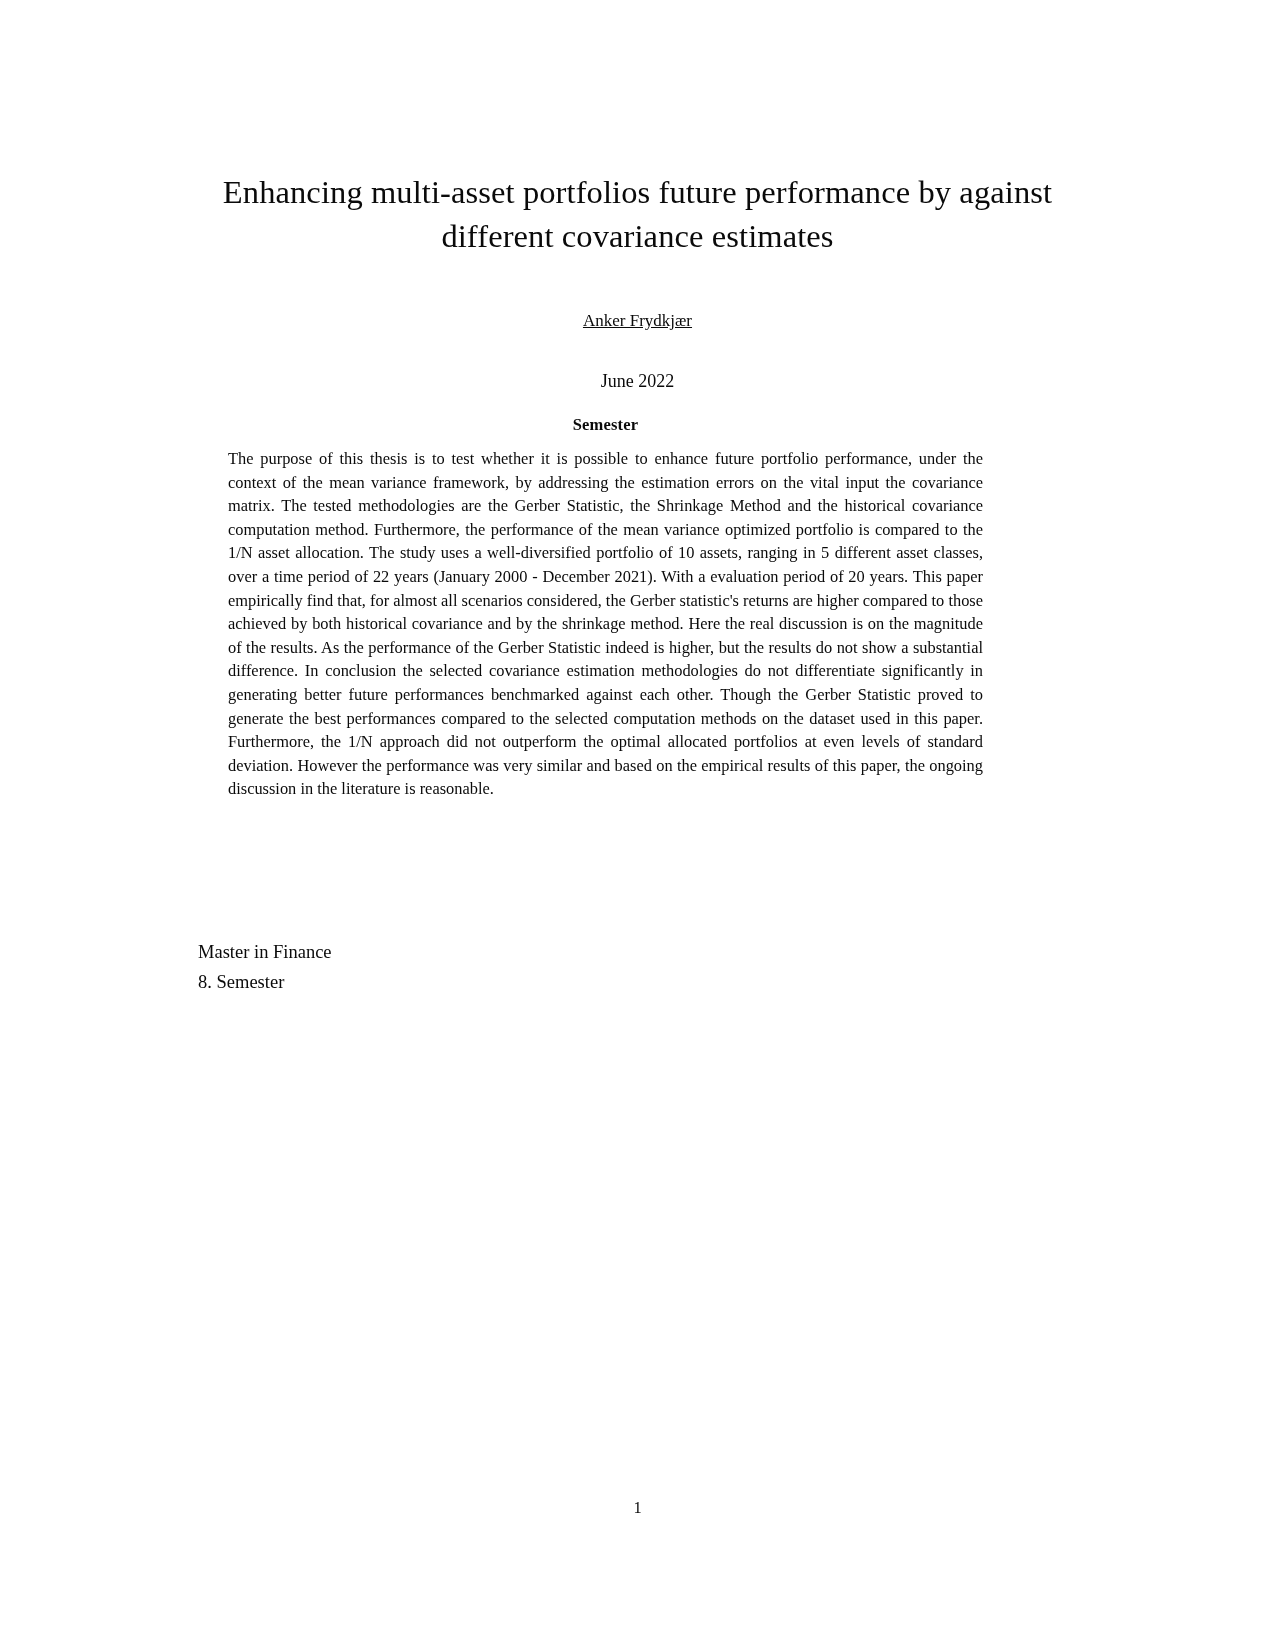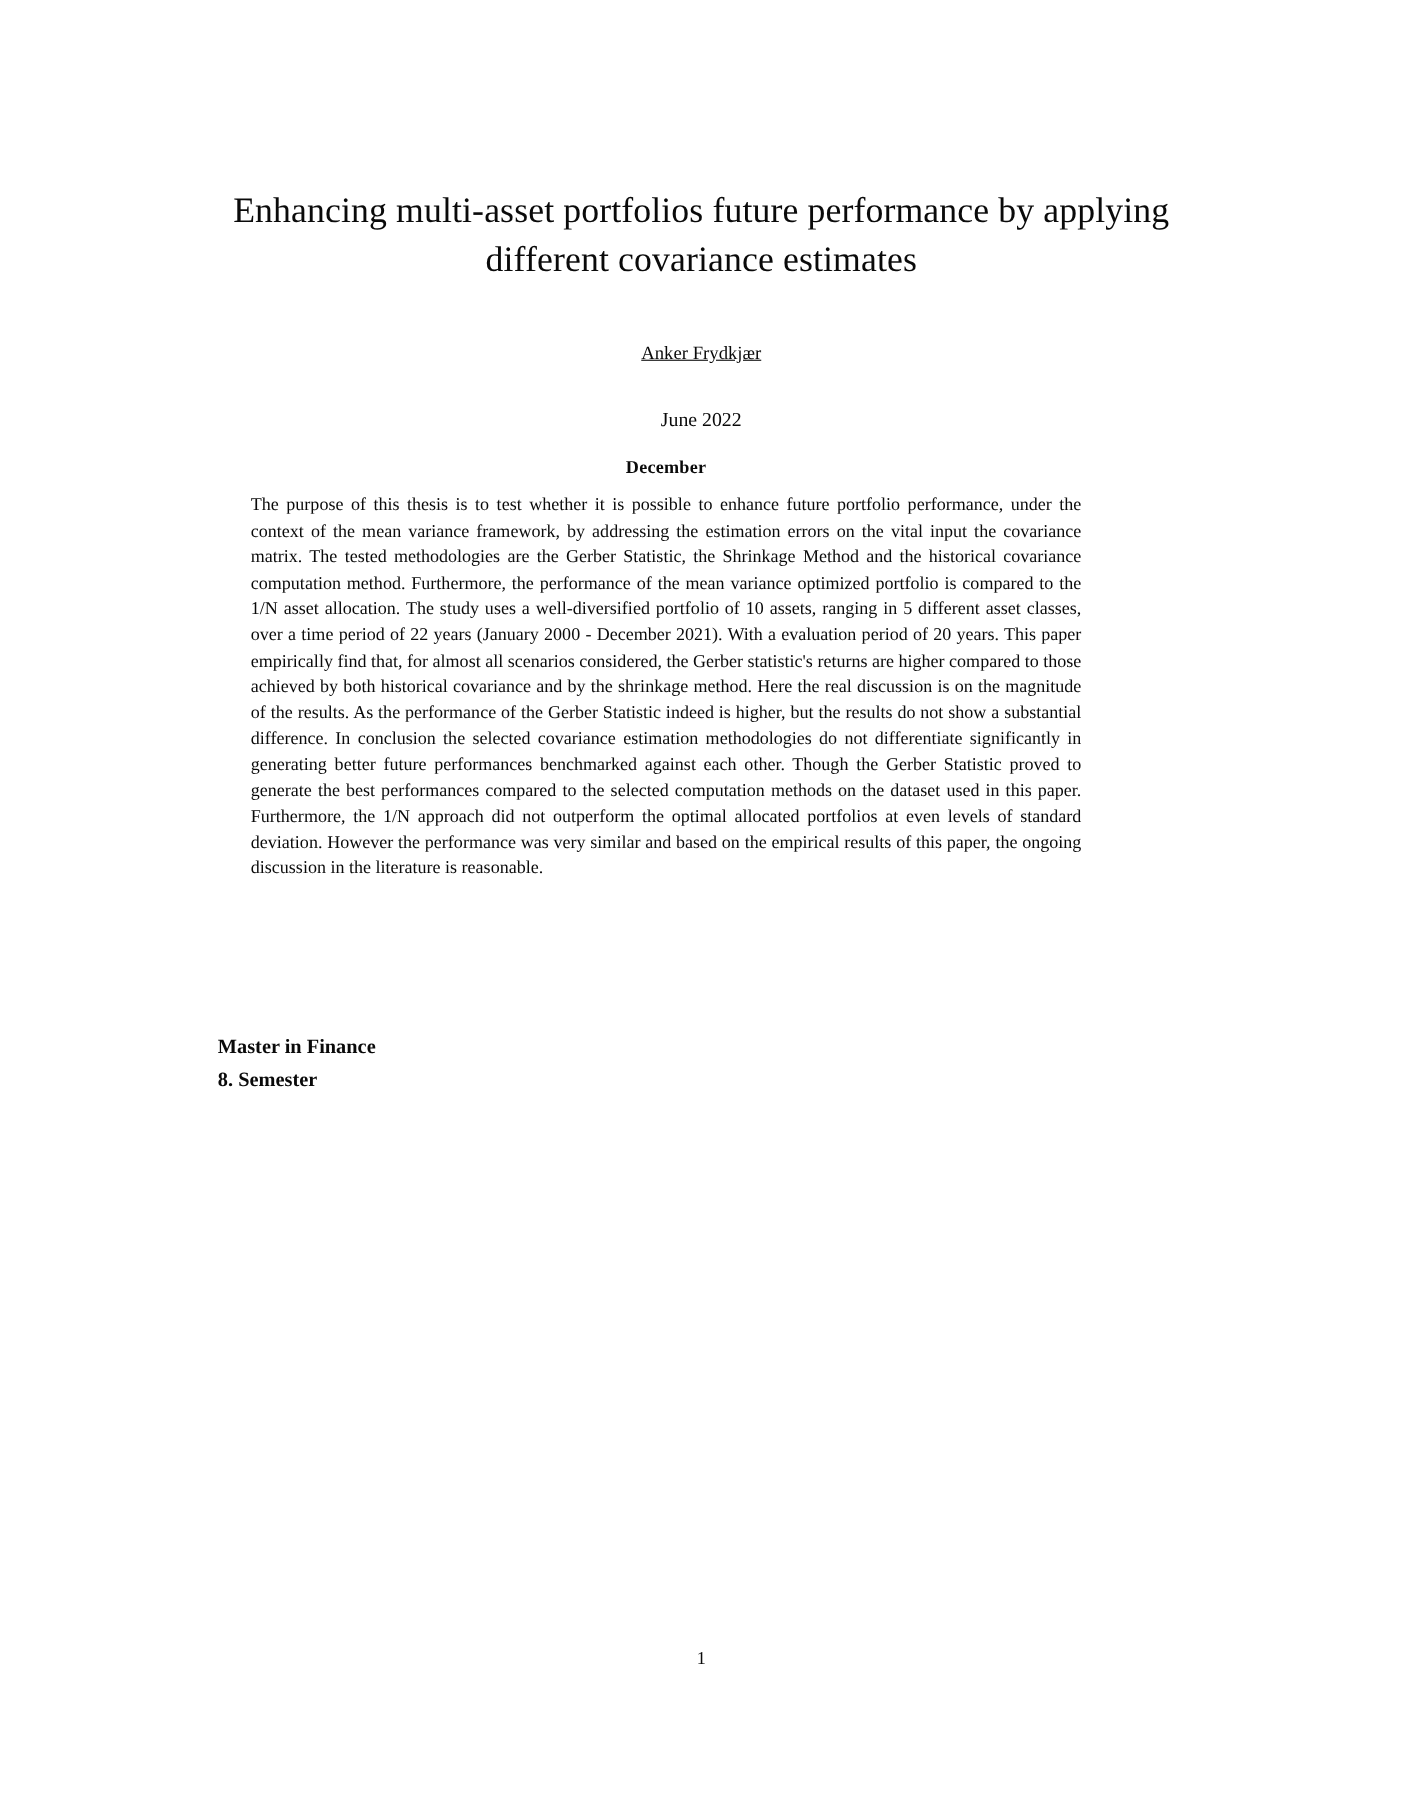--- a/index.html
+++ b/index.html
@@ -74,21 +74,20 @@
     margin: 12px;
     hyphens: none;
   }
 
   
   .info-block {
     position: absolute;
     left: 198px;
     top: 938px;
     width: 600px;
-    font-weight: bold;
   }
   .info-line {
     font-size: 18.5px;
     line-height: 29.5px;
     margin: 0;
     text-align: left;
     white-space: nowrap;
   }
 
   
@@ -101,27 +100,27 @@
     font-size: 16.5px;
     line-height: 20px;
   }
 </style>
 </head>
 <body>
 
 <div class="page">
 
   <div class="title-block">
-    <h1 class="doc-title">Enhancing multi-asset portfolios future performance by applying different covariance estimates</h1>
+    <h1 class="doc-title">Enhancing multi-asset portfolios future performance by against different covariance estimates</h1>
     <p class="doc-author">Anker Frydkjær</p>
     <p class="doc-date">June 2022</p>
   </div>
 
   <div class="abstract-wrap">
-    <p class="abstract-heading">December</p>
+    <p class="abstract-heading">Semester</p>
     <p class="abstract-body">The purpose of this thesis is to test whether it is possible to enhance future portfolio performance, under the context of the mean variance framework, by addressing the estimation errors on the vital input the covariance matrix. The tested methodologies are the Gerber Statistic, the Shrinkage Method and the historical covariance computation method. Furthermore, the performance of the mean variance optimized portfolio is compared to the 1/N asset allocation. The study uses a well-diversified portfolio of 10 assets, ranging in 5 different asset classes, over a time period of 22 years (January 2000 - December 2021). With a evaluation period of 20 years. This paper empirically find that, for almost all scenarios considered, the Gerber statistic's returns are higher compared to those achieved by both historical covariance and by the shrinkage method. Here the real discussion is on the magnitude of the results. As the performance of the Gerber Statistic indeed is higher, but the results do not show a substantial difference. In conclusion the selected covariance estimation methodologies do not differentiate significantly in generating better future performances benchmarked against each other. Though the Gerber Statistic proved to generate the best performances compared to the selected computation methods on the dataset used in this paper. Furthermore, the 1/N approach did not outperform the optimal allocated portfolios at even levels of standard deviation. However the performance was very similar and based on the empirical results of this paper, the ongoing discussion in the literature is reasonable.</p>
   </div>
 
   <div class="info-block">
     <p class="info-line">Master in Finance</p>
     <p class="info-line">8. Semester</p>
   </div>
 
   <div class="page-number">1</div>
 

